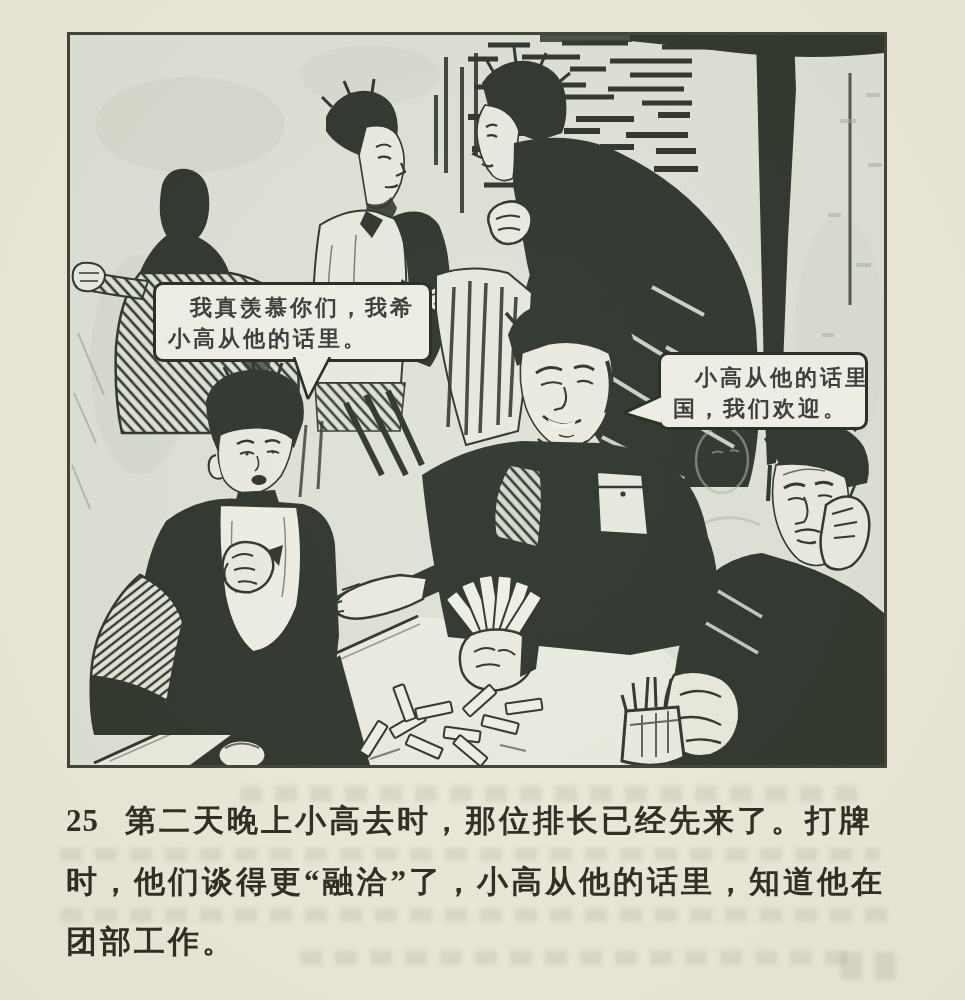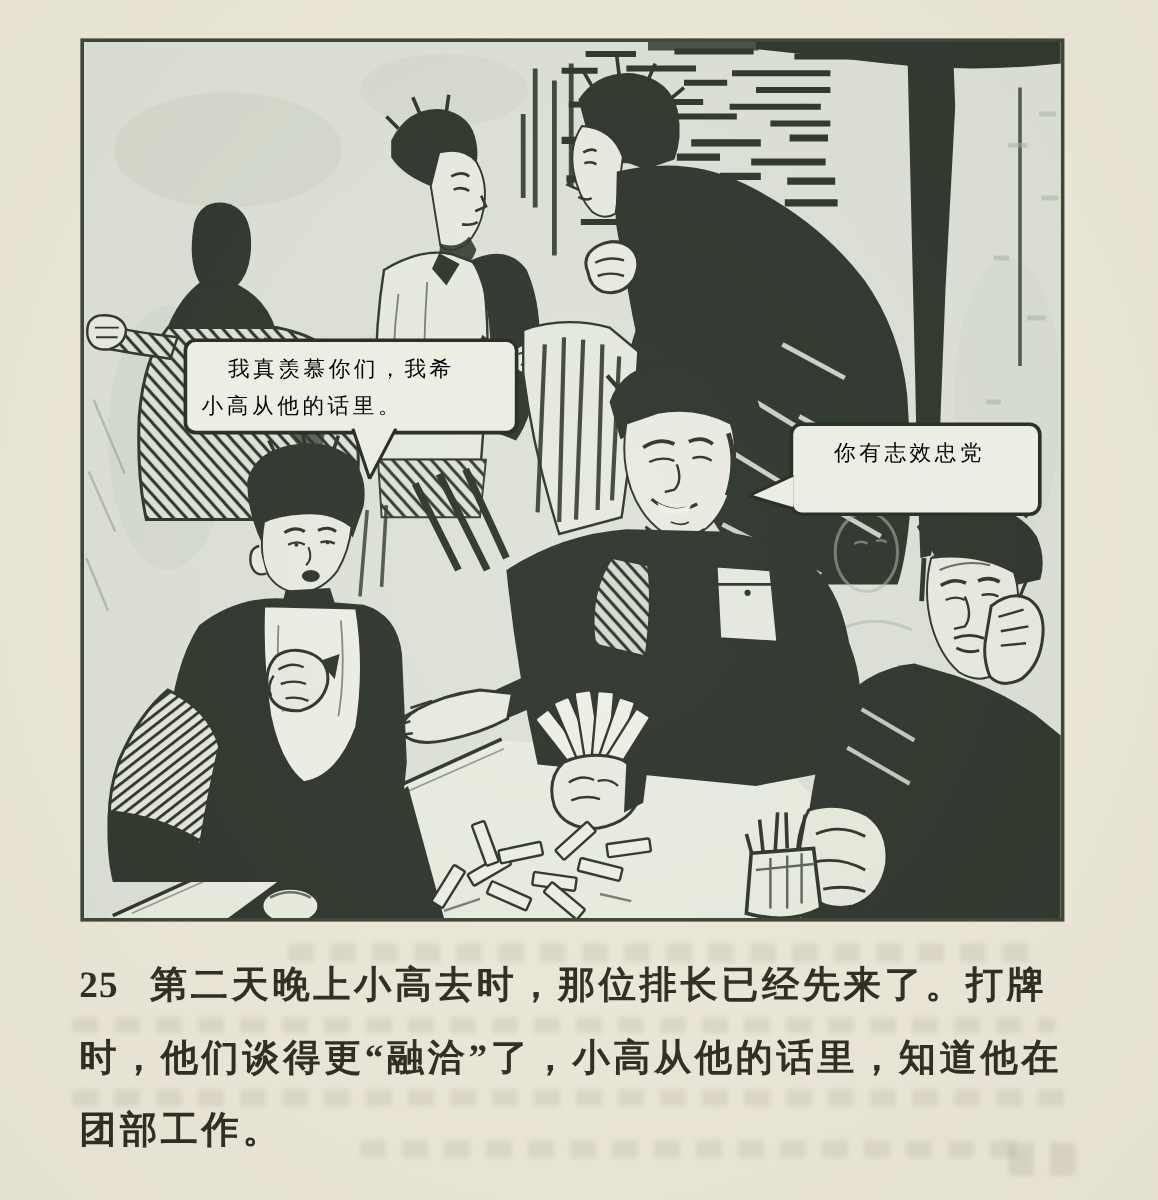--- a/index.html
+++ b/index.html
@@ -10,22 +10,22 @@
        background:radial-gradient(ellipse at 50% 45%, rgba(255,255,255,.05), rgba(120,110,80,.06));}
 
   
   .panel{position:absolute;left:67px;top:32px;width:820px;height:736px;
          box-sizing:border-box;border:3px solid #3b4136;background:#dde1d6;}
   .panel svg{display:block;width:100%;height:100%;}
 
   
   .bubble{position:absolute;box-sizing:border-box;background:#ecede3;
           border:3px solid #2b3127;border-radius:10px;padding:7px 12px;
-          color:#000000;font-size:18px;line-height:31px;letter-spacing:3px;
-          font-weight:400;z-index:5;}
+          color:#404040;font-size:22px;line-height:31px;letter-spacing:3px;
+          font-weight:700;z-index:5;}
   .bubble .ln{display:block;white-space:nowrap;}
   .bubble .ln.first{text-indent:22px;}
   .bubble-tail{position:absolute;z-index:6;}
 
   
   .caption-line{position:absolute;left:66px;width:860px;color:#29291f;
         font-size:31px;letter-spacing:3px;font-weight:600;white-space:nowrap;
         font-family:"Liberation Serif","DejaVu Serif",serif;}
   .caption-num{display:inline-block;margin-right:26px;letter-spacing:1px;font-weight:600;}
 
@@ -252,21 +252,22 @@
   <div class="bubble" style="left:153px;top:282px;width:279px;height:80px;">
     <span class="ln first">我真羡慕你们，我希</span>
     <span class="ln">小高从他的话里。</span>
   </div>
   <svg class="bubble-tail" style="left:278px;top:357px;" width="72" height="48">
     <polygon points="16,0 52,0 30,42" fill="#ecede3"></polygon>
     <path d="M16 0 L30 42 M52 0 L30 42" stroke="#2b3127" stroke-width="2.6" fill="none"></path>
   </svg>
 
   <div class="bubble" style="left:658px;top:352px;width:210px;height:78px;">
-    <span class="ln first">你有志效忠党</span>
+    <span class="ln first">小高从他的话里</span>
+    <span class="ln">国，我们欢迎。</span>
   </div>
   <svg class="bubble-tail" style="left:618px;top:392px;" width="52" height="42">
     <polygon points="43,4 43,32 6,21" fill="#ecede3"></polygon>
     <path d="M43 4 L6 21 M43 32 L6 21" stroke="#2b3127" stroke-width="2.6" fill="none"></path>
   </svg>
 
   <div class="smudge" style="left:240px;top:786px;width:620px;height:16px;"></div>
   <div class="smudge" style="left:60px;top:848px;width:820px;height:13px;"></div>
   <div class="smudge" style="left:60px;top:908px;width:830px;height:14px;"></div>
   <div class="smudge" style="left:300px;top:950px;width:560px;height:15px;"></div>

